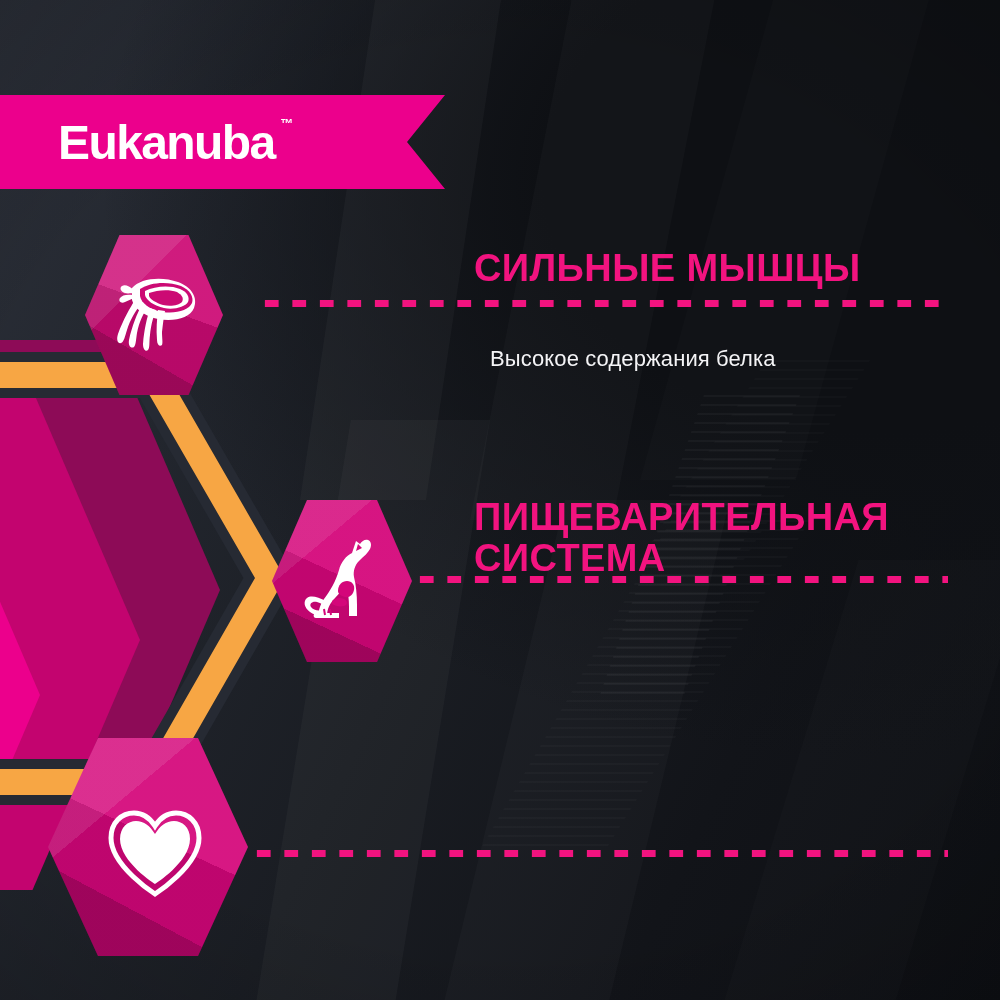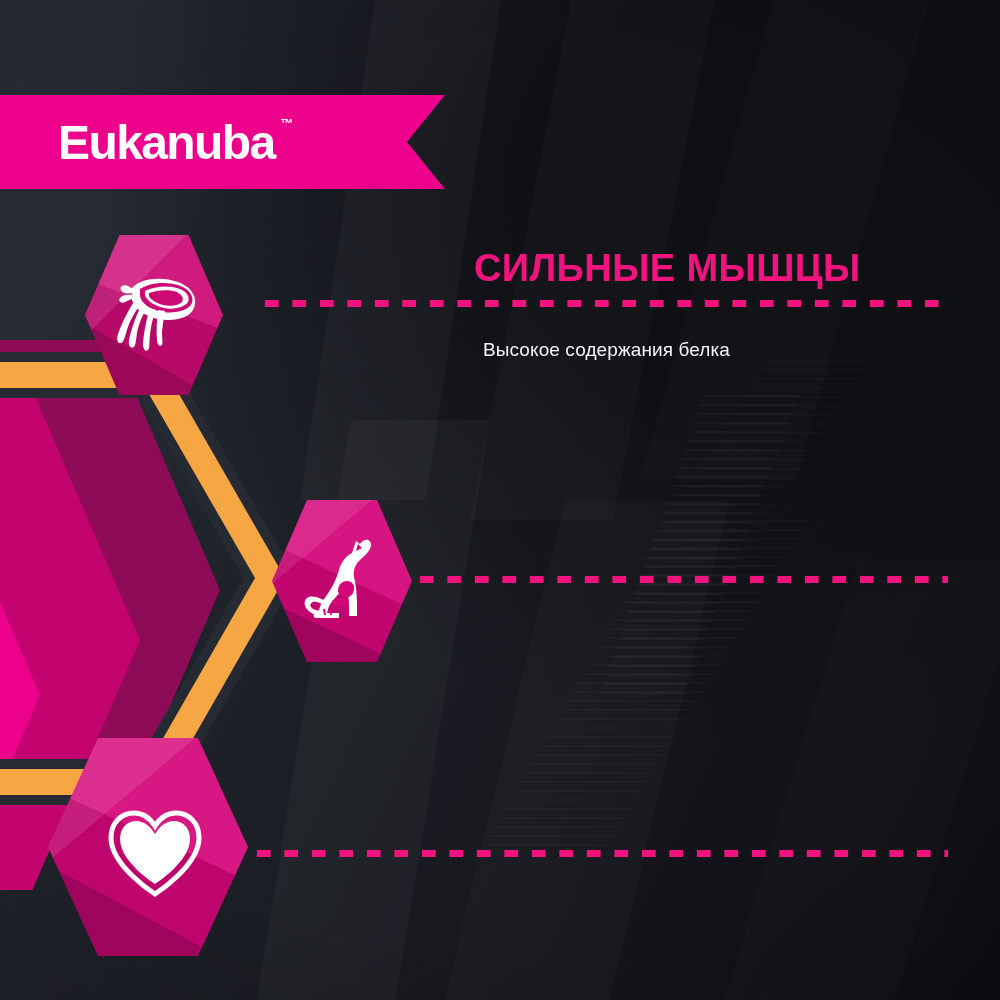--- a/index.html
+++ b/index.html
@@ -88,23 +88,23 @@
   }
   .dots{
     height:7px;
     background-image:radial-gradient(circle, #f2137f 50%, rgba(242,19,127,0) 51%);
     background-size:27.5px 7px;
     background-repeat:repeat-x;
     background-position:left center;
   }
   .f-sub{
     color:#f4f4f6;
-    font-size:19px;
+    font-size:22px;
     line-height:1.2;
-    margin:9px;
+    margin:16px;
     white-space:pre-line;
     letter-spacing:0.1px;
   }
 </style>
 </head>
 <body>
 
 <div id="stage">
 
   <div class="bg-base"></div>
@@ -198,20 +198,24 @@
         <path d="M24 78 L45 78 L45 83 L22 83 C20 83 19 81 20 79 Z"></path>
 
         <path d="M44 56 C44 50 48 46 53 46 C58 46 61 50 60 55 C59 60 55 63 51 62 C47 61 44 59 44 56 Z" fill="#d4067a"></path>
         <path d="M38 66 C41 63 46 62 50 64 C54 66 54 70 50 71 C46 72 41 71 38 69 Z" fill="#d4067a"></path>
 
         <path d="M30 74 L31 80 M36 74 L37 80" stroke="#d4067a" stroke-width="2"></path>
       </g>
     </svg>
   </div>
 
+  <div class="feature" style="left:474px;top:497px;width:480px;">
+    <p class="f-title">ПИЩЕВАРИТЕЛЬНАЯ
+СИСТЕМА</p>
+  </div>
   <div class="dots" style="position:absolute;left:413px;top:576px;width:535px;"></div>
 
   <div class="iconhex" style="left:48px;top:738px;width:200px;height:218px;background:#d4067a;">
     <div class="facets" style="
         background:
           linear-gradient(140deg, rgba(255,255,255,0.10) 0%, rgba(255,255,255,0.10) 32%, rgba(255,255,255,0) 32%),
           linear-gradient(28deg, rgba(0,0,0,0.17) 0%, rgba(0,0,0,0.17) 28%, rgba(0,0,0,0) 28%),
           linear-gradient(205deg, rgba(255,255,255,0.07) 0%, rgba(255,255,255,0.07) 46%, rgba(0,0,0,0.10) 46%);"></div>
     <svg width="100" height="92" viewBox="0 0 100 92" style="margin-left:14px;margin-top:14px;">
       <path d="M50 86 C50 86 6 58 6 30 C6 14 17 5 29 5 C38 5 45 10 50 18 C55 10 62 5 71 5 C83 5 94 14 94 30 C94 58 50 86 50 86 Z" fill="none" stroke="#ffffff" stroke-width="5"></path>

